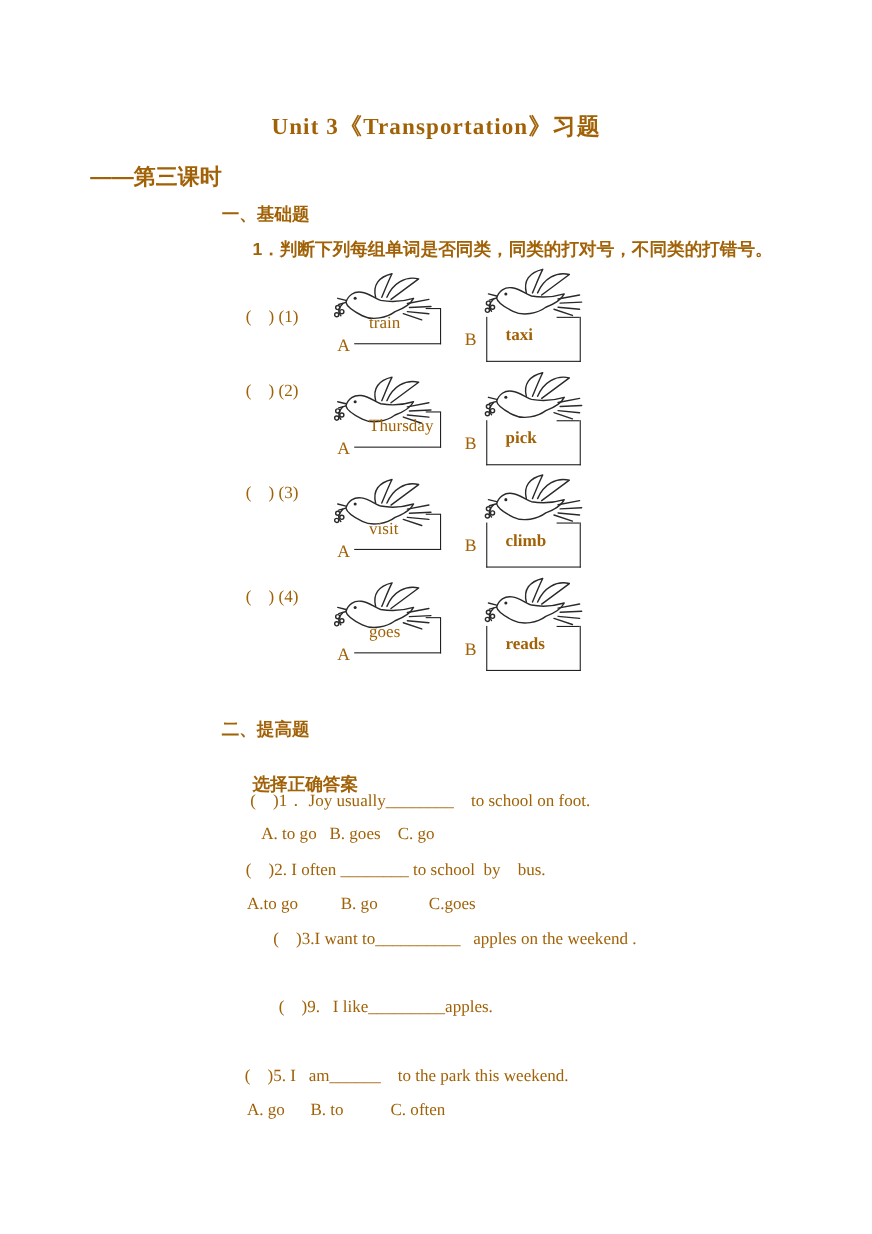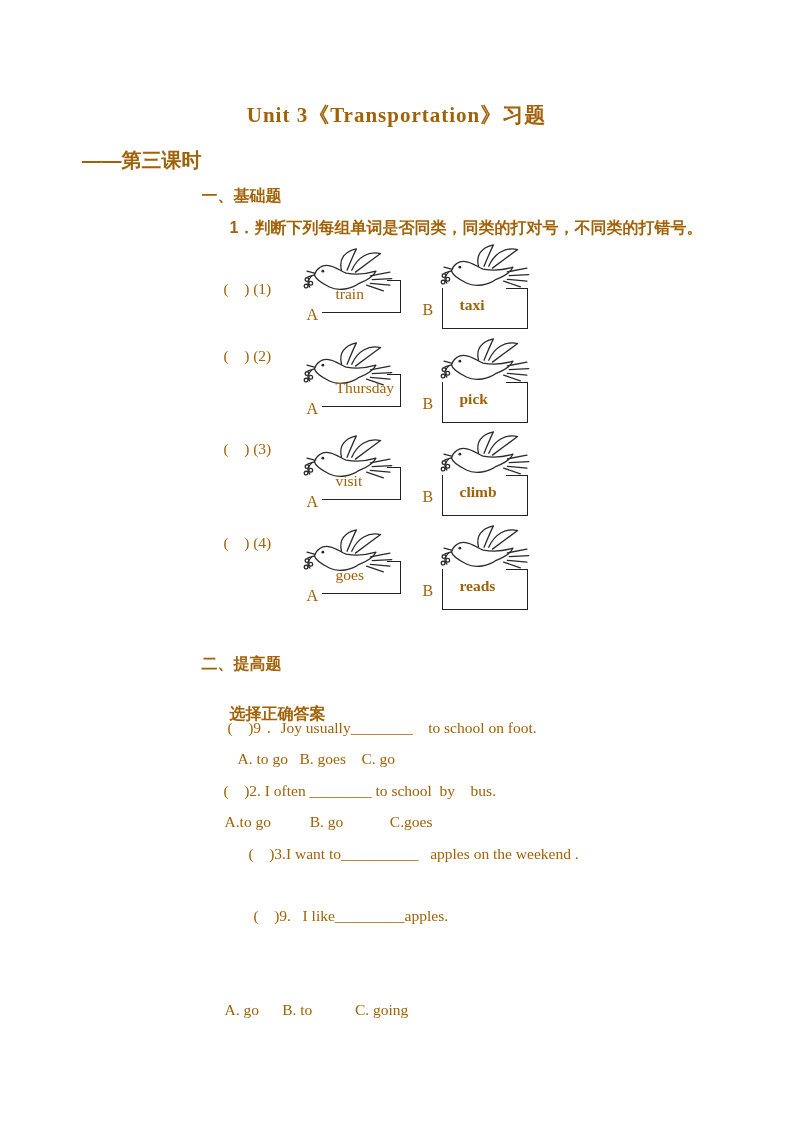--- a/index.html
+++ b/index.html
@@ -211,22 +211,23 @@
     <span class="letter lb">B</span>
     <div class="wbox wb">
       <span class="word">reads</span>
     </div>
   </div>
 
   <div class="cn h-adv">二、提高题</div>
   <div class="cn instr">选择正确答案</div>
 
   <div class="questions">
-    <div class="ln ln1">(    )9． Joy usually________    to school on foot.</div>
+    <div class="ln ln1">(    )1． Joy usually________    to school on foot.</div>
     <div class="ln ln2">A. to go   B. goes    C. go</div>
     <div class="ln ln3">(    )2. I often ________ to school  by    bus.</div>
     <div class="ln ln4">A.to go          B. go            C.goes</div>
     <div class="ln ln5">(    )3.I want to__________   apples on the weekend .</div>
     <div class="ln ln7">(    )9.   I like_________apples.</div>
-    <div class="ln ln10">A. go      B. to           C. going</div>
+    <div class="ln ln9">(    )5. I   am______    to the park this weekend.</div>
+    <div class="ln ln10">A. go      B. to           C. often</div>
   </div>
 
 </div>
 
 </body></html>

